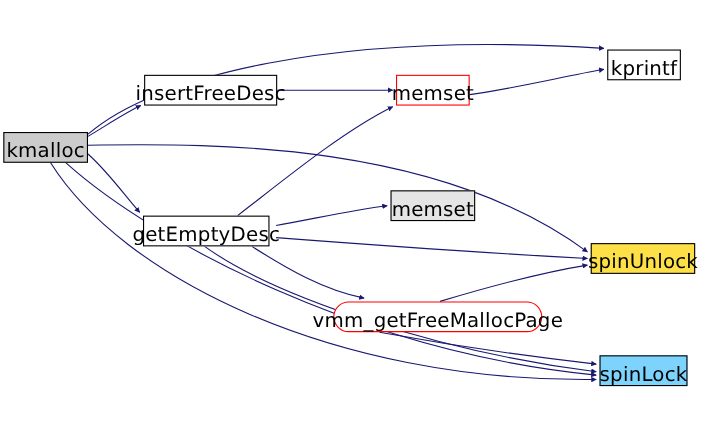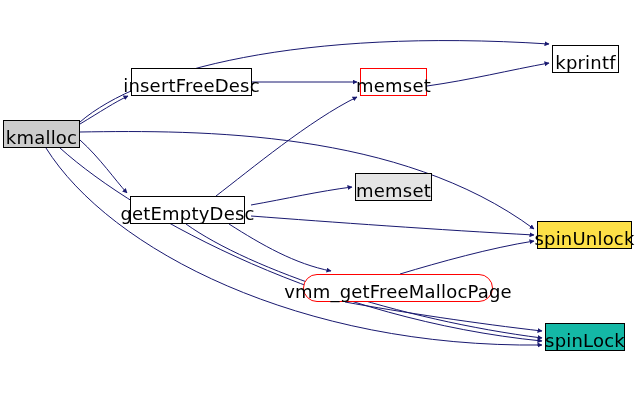--- a/index.html
+++ b/index.html
@@ -97,18 +97,18 @@
       </div>
       <div class="node" style="left: 355px; top: 173px; width: 77px; height: 28px; border-color: rgb(0, 0, 0); background: #e5e5e5;">
         <span class="node-label">memset</span>
       </div>
       <div class="node" style="left: 537px; top: 221px; width: 95px; height: 28px; border-color: rgb(0, 0, 0); background: #fde047;">
         <span class="node-label">spinUnlock</span>
       </div>
       <div class="node red" style="left: 303px; top: 274px; width: 190px; height: 28px; border-color: rgb(255, 0, 0); background: rgb(255, 255, 255); border-radius: 14px;">
         <span class="node-label">vmm_getFreeMallocPage</span>
       </div>
-      <div class="node" style="left: 545px; top: 323px; width: 80px; height: 28px; border-color: rgb(0, 0, 0); background: #14b8a6;">
+      <div class="node" style="left: 545px; top: 323px; width: 80px; height: 28px; border-color: rgb(0, 0, 0); background: #7dd3fc;">
         <span class="node-label">spinLock</span>
       </div>
     </div>
 
 </div>
 
 </body></html>

